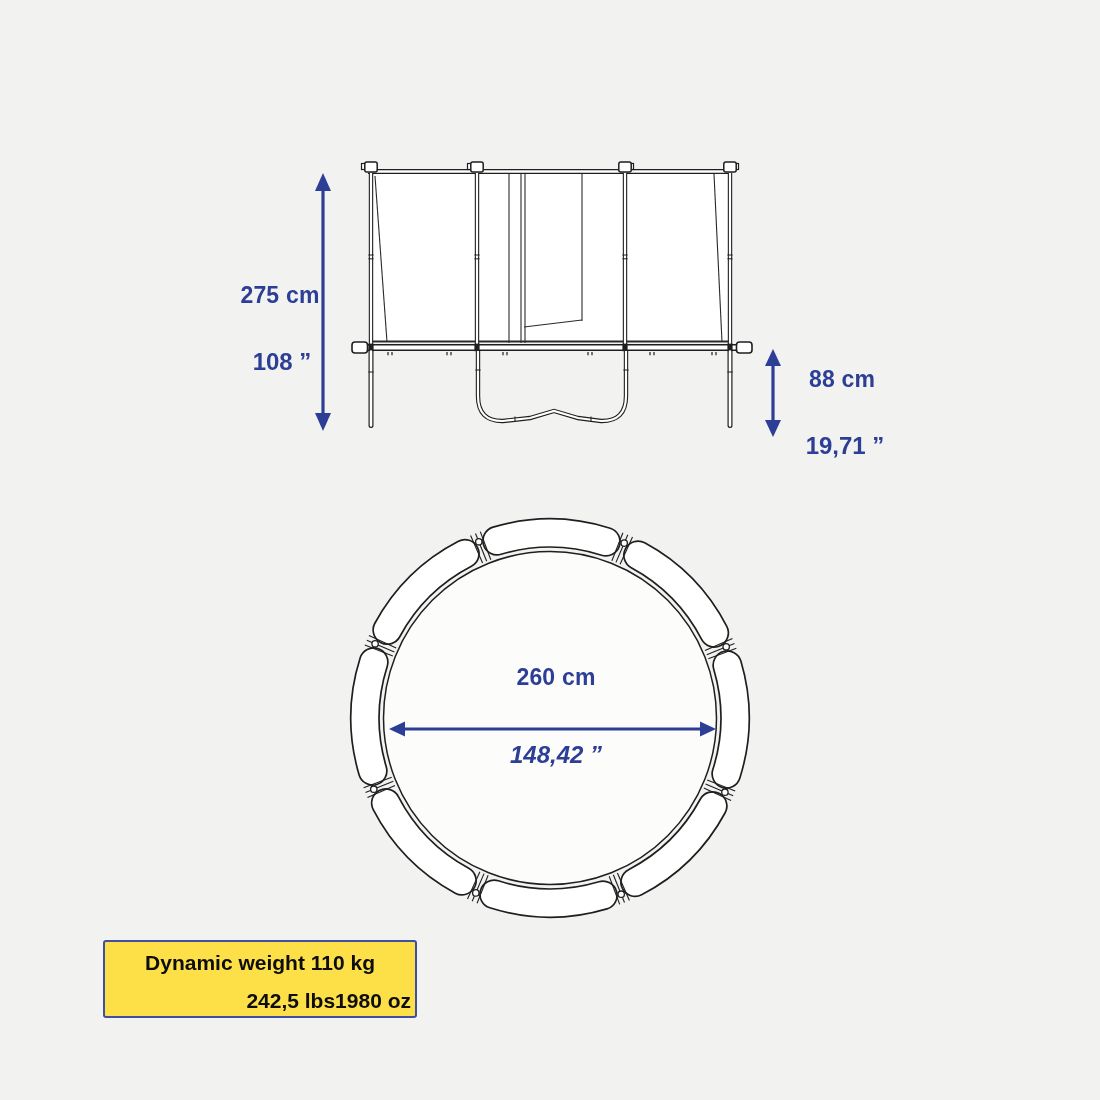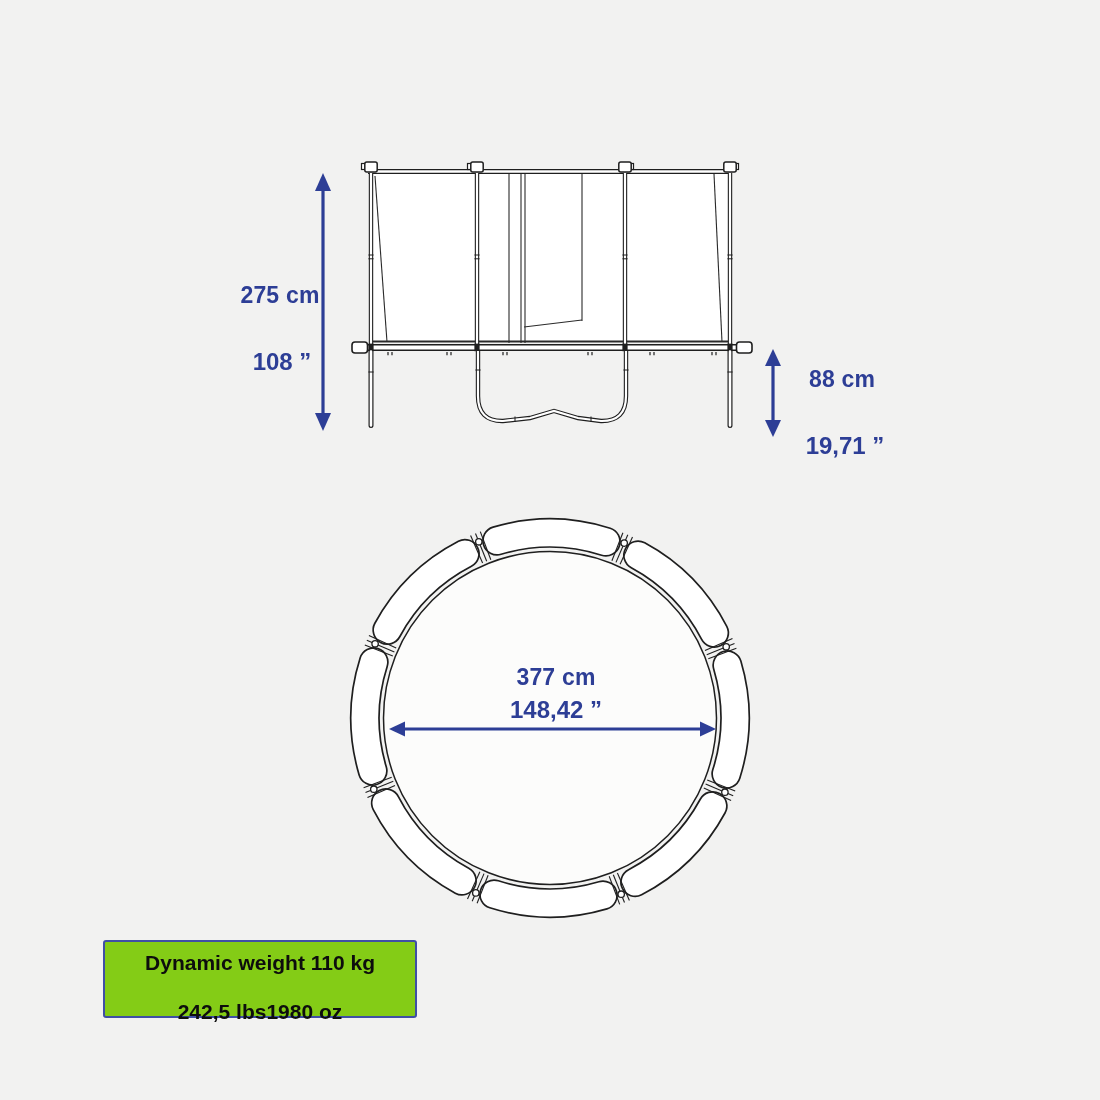--- a/index.html
+++ b/index.html
@@ -18,37 +18,37 @@
     color:var(--accent);
     font-weight:700;
     white-space:nowrap;
     text-align:center;
   }
   .dim-primary{font-size:23px;letter-spacing:.2px;}
   .dim-secondary{font-size:24px;margin-top:40px;}
   .weight-box{
     position:absolute;
     left:103px;top:940px;width:314px;height:78px;
-    background:#84cc16;
+    background:#fde047;
     border:2px solid var(--box-border);
     border-radius:3px;
     box-sizing:border-box;
     color:#0d0d0d;
   }
   .weight-title{
     margin-top:9px;
     text-align:center;
     font-size:21px;
     font-weight:700;
   }
   .weight-row{
-    margin-top:25px;
-    padding:0 28px;
+    margin-top:14px;
+    padding:0 4px;
     display:flex;
-    justify-content:center;
+    justify-content:flex-end;
     font-size:21px;
     font-weight:700;
   }
   svg{display:block;}
 </style>
 </head>
 <body>
 
 <div id="canvas">
 
@@ -183,22 +183,22 @@
       <line x1="135.9" y1="359.8" x2="123.5" y2="387.1" stroke="#1f1f1f" stroke-width="1.1"></line>
       <circle cx="131.8" cy="380.9" r="3.2" fill="#ffffff" stroke="#1f1f1f" stroke-width="1.3"></circle>
       <line x1="51.0" y1="273.4" x2="23.5" y2="285.4" stroke="#1f1f1f" stroke-width="1.1"></line>
       <line x1="49.3" y1="269.3" x2="21.5" y2="280.5" stroke="#1f1f1f" stroke-width="1.1"></line>
       <line x1="47.7" y1="265.2" x2="19.6" y2="275.7" stroke="#1f1f1f" stroke-width="1.1"></line>
       <circle cx="29.8" cy="277.2" r="3.2" fill="#ffffff" stroke="#1f1f1f" stroke-width="1.3"></circle>
       <line x1="59" y1="217" x2="358" y2="217" stroke="#2d3e96" stroke-width="3.2"></line>
       <polygon points="45,217 61,209.5 61,224.5" fill="#2d3e96"></polygon>
       <polygon points="372,217 356,209.5 356,224.5" fill="#2d3e96"></polygon>
     </svg>
-  <div class="dim-label dim-primary" style="left:556px;top:677px;">377 cm</div>
-  <div class="dim-label dim-secondary" style="left:556px;top:670px;">148,42 ”</div>
+  <div class="dim-label dim-primary" style="left:556px;top:677px;">260 cm</div>
+  <div class="dim-label dim-secondary" style="left:556px;top:715px;font-style:italic;">148,42 ”</div>
 
   <div class="weight-box">
     <div class="weight-title">Dynamic weight 110 kg</div>
     <div class="weight-row">
       <span>242,5 lbs</span>
       <span>1980 oz</span>
     </div>
   </div>
 
 </div>

